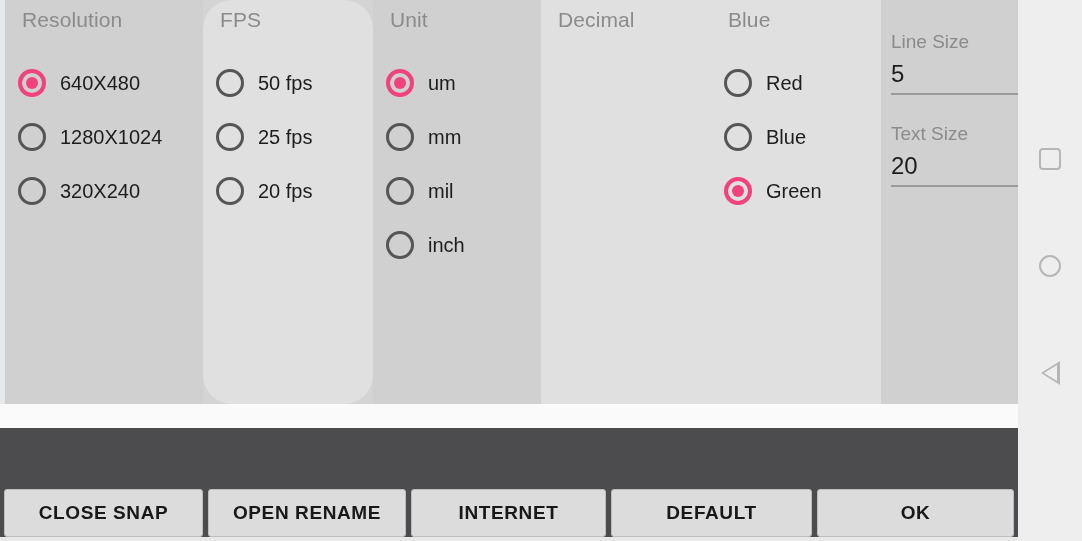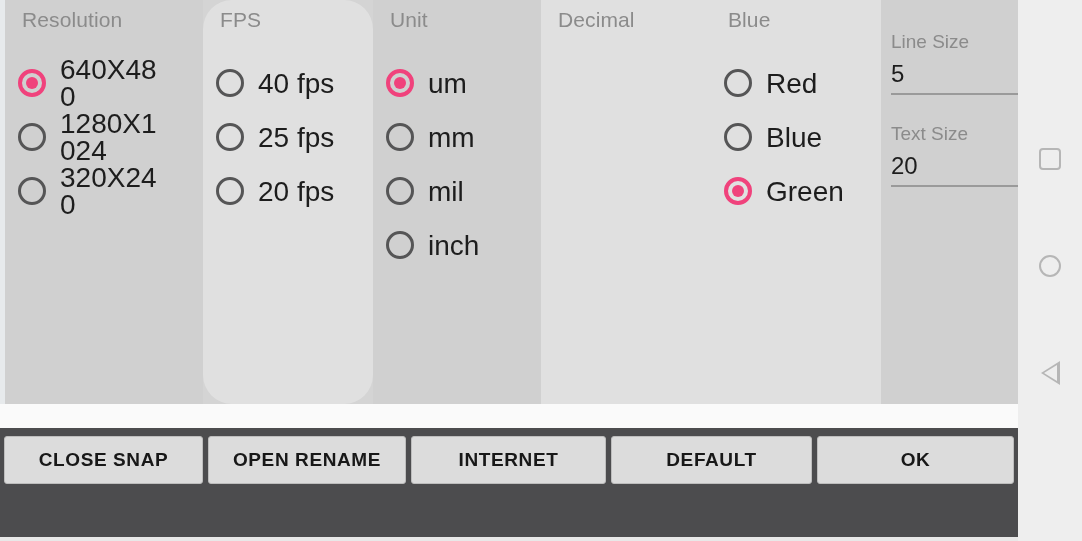--- a/index.html
+++ b/index.html
@@ -98,21 +98,21 @@
     top: 50%;
     width: 12px;
     height: 12px;
     margin-left: -6px;
     margin-top: -6px;
     border-radius: 50%;
     background: #f0427c;
   }
 
   .radio-label {
-    font-size: 28px;
+    font-size: 20px;
     color: #1d1d1d;
     line-height: 27px;
     max-width: 112px;
     word-break: break-all;
   }
   .radio-label.wide { max-width: 230px; word-break: normal; }
 
   
   .sizes-inner {
     padding: 26px 18px 0 10px;
@@ -146,21 +146,21 @@
   
   #button-bar {
     position: absolute;
     left: 0;
     top: 428px;
     width: 1018px;
     height: 109px;
     background: #4c4c4e;
     padding: 8px 4px 0 4px;
     display: flex;
-    align-items: flex-start;
+    align-items: flex-end;
     gap: 5px;
   }
 
   .bar-button {
     height: 48px;
     background: #dcdcdc;
     border: 1px solid #bdbdbd;
     border-radius: 3px;
     color: #181818;
     font-size: 19px;
@@ -267,21 +267,21 @@
           <span class="radio-label">320X240</span>
         </div>
       </div>
     </div>
 
     <div class="column col-light col-fps">
       <div class="col-title">FPS</div>
       <div class="radio-list">
         <div class="radio-row">
           <span class="radio-outer off"></span>
-          <span class="radio-label wide">40 fps</span>
+          <span class="radio-label wide">50 fps</span>
         </div>
         <div class="radio-row">
           <span class="radio-outer off"></span>
           <span class="radio-label wide">25 fps</span>
         </div>
         <div class="radio-row">
           <span class="radio-outer off"></span>
           <span class="radio-label wide">20 fps</span>
         </div>
       </div>

